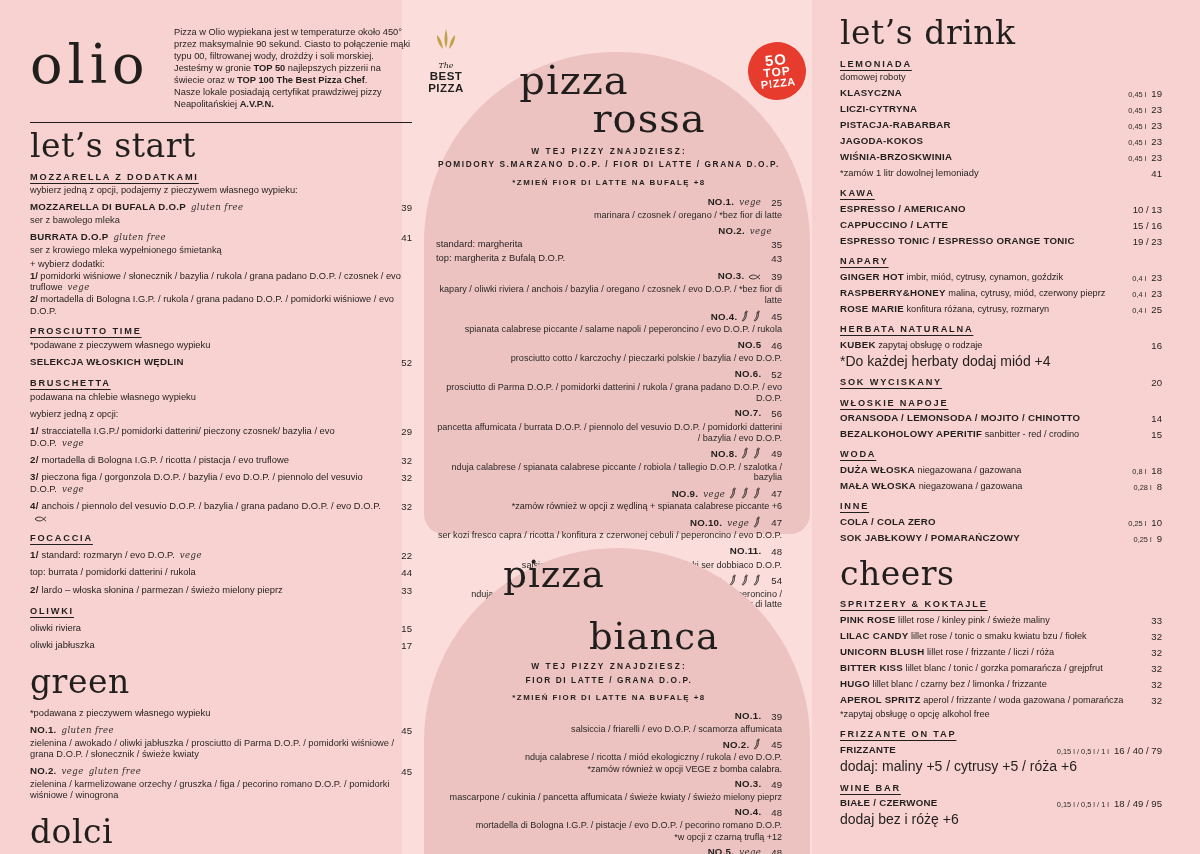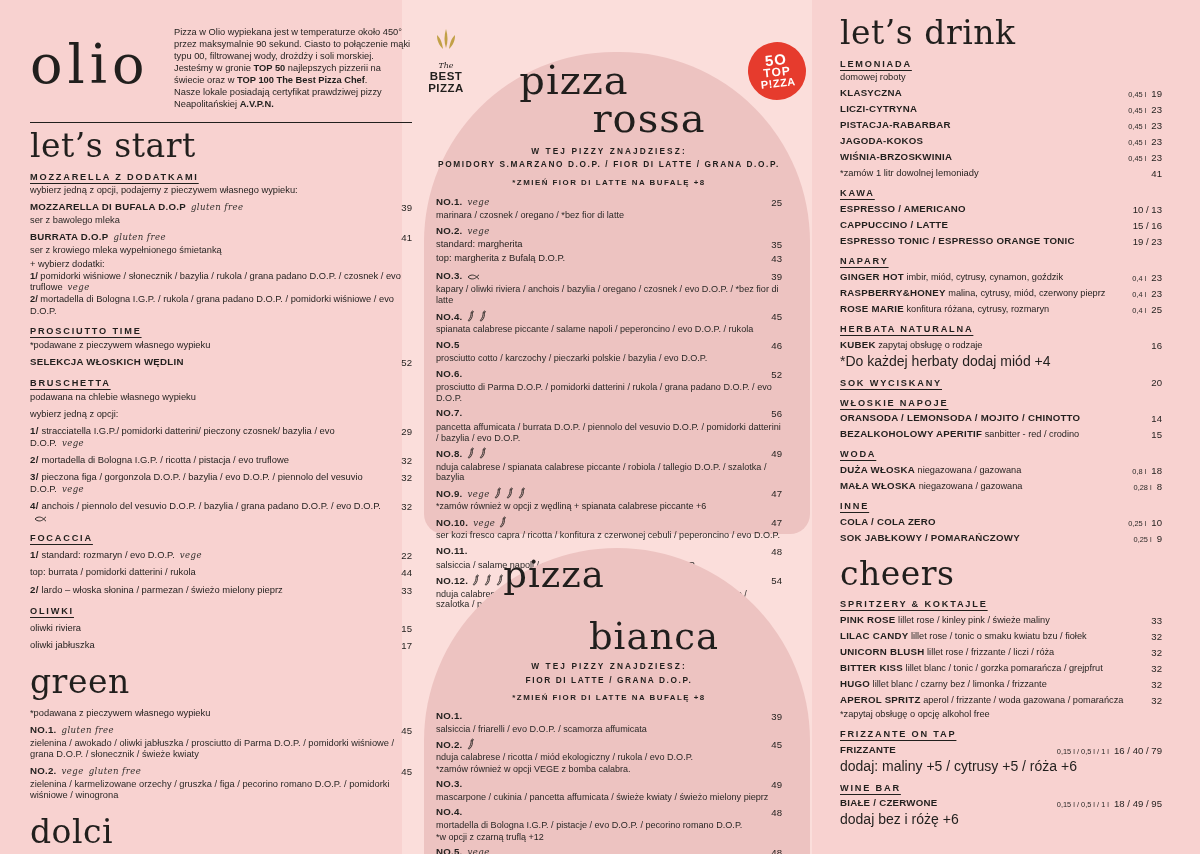--- a/index.html
+++ b/index.html
@@ -20,21 +20,21 @@
   
   .brand-row { display:flex; gap:26px; align-items:flex-start; min-height:104px; }
   .logo { font-size:54px; font-weight:400; letter-spacing:5px; line-height:1; padding-top:28px; width:118px; }
   .intro { flex:1; font-size:9.3px; line-height:1.3; padding-top:16px; }
   .rule { border-top:1.2px solid #211f1d; margin:8px 0 2px; }
 
   .bigh { font-family:"DejaVu Serif","Liberation Serif",serif; font-size:33px; font-weight:400; letter-spacing:.5px; margin:0 0 5px; }
 
   
   .msec { margin-bottom:9px; }
-  .sec-title-row { display:flex; justify-content:space-between; align-items:center; margin-bottom:2px; }
+  .sec-title-row { display:flex; justify-content:space-between; align-items:flex-start; margin-bottom:2px; }
   .sec-title { font-size:9.2px; font-weight:bold; letter-spacing:1.8px; text-decoration:underline; text-underline-offset:2.5px; }
   .subt { font-size:9.3px; margin-bottom:1px; }
   .subt.gap { margin-top:6px; }
   .mitem { margin:4px 0 3px; }
   .mrow { display:flex; justify-content:space-between; align-items:flex-start; gap:10px; }
   .mrow.sub { margin-top:1px; }
   .mleft { flex:1; }
   .mright { white-space:nowrap; padding-top:1px; }
   .iname { font-weight:bold; font-size:9.7px; letter-spacing:.25px; }
   .itext { font-size:9.4px; }
@@ -55,21 +55,21 @@
   .arch-bianca { position:absolute; left:424px; top:548px; width:386px; height:306px; background:#edc3c1; border-radius:193px 193px 0 0; }
   .arch-content { padding:10px 28px 0 12px; }
   .pz-head { text-align:center; }
   .pz-t1 { font-size:40px; line-height:.92; letter-spacing:1px; margin-right:70px; }
   .pz-t2 { font-size:40px; line-height:.95; letter-spacing:1px; margin-left:80px; }
   .pz-t1.bianca { margin-right:110px; font-size:37px; }
   .pz-t2.bianca { margin-left:90px; font-size:37px;margin-top:27px; }
   .pz-find { font-size:8.3px; font-weight:bold; letter-spacing:2.1px; margin-top:9px; }
   .pz-base { font-size:8.3px; font-weight:bold; letter-spacing:1.6px; margin-top:3px; }
   .pz-swap { font-size:7.9px; font-weight:bold; letter-spacing:1.5px; margin-top:8px; }
-  .pz-items { margin-top:8px; }
+  .pz-items { margin-top:8px;text-align:right; }
   .pz-items .mitem { margin:0 0 4px; }
   .pz-items .idesc { font-size:9.1px; line-height:1.18; }
   .pz-items .inote { font-size:9.0px; }
   .arch-bianca .pz-find { margin-top:7px; }
   .arch-bianca .pz-items { margin-top:7px; }
   .arch-bianca .pz-items .mitem { margin-bottom:3px; }
 
   
   .badge-best { position:absolute; left:418px; top:28px; width:56px; text-align:center; }
   .badge-best .flames { height:30px; }

